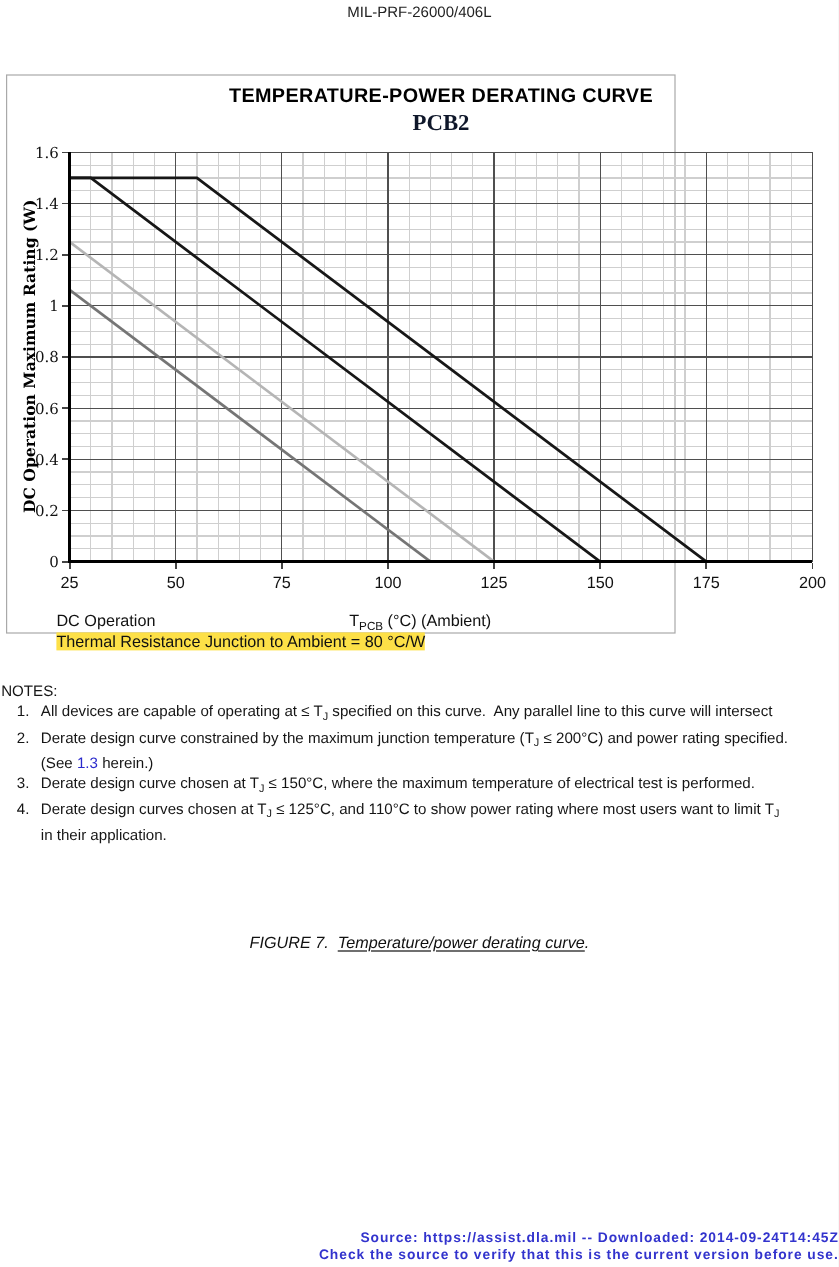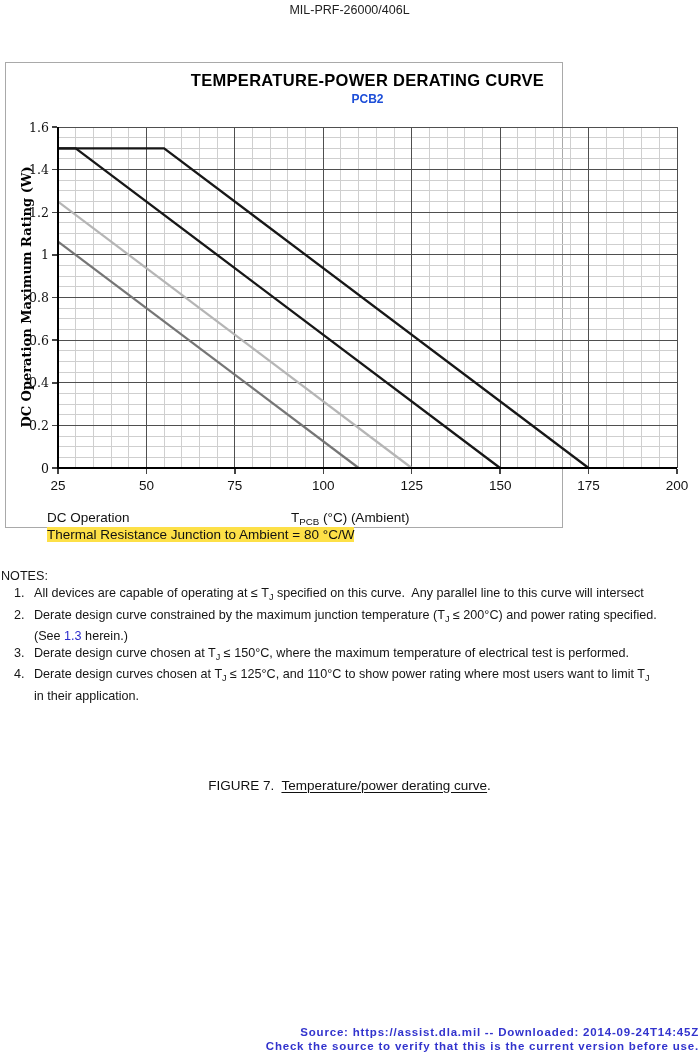--- a/index.html
+++ b/index.html
@@ -14,40 +14,40 @@
   .chart-box{
     position:absolute;left:5px;top:62px;width:558px;height:466px;
     border:1px solid #a9a9a9;box-sizing:border-box;background:#fff;
   }
   .chart-title{
     position:absolute;top:8px;left:52px;width:619px;text-align:center;
     font-size:16.5px;font-weight:bold;letter-spacing:0.3px;color:#000;
   }
   .chart-subtitle{
     position:absolute;top:29px;left:52px;width:619px;text-align:center;
-    font-size:12px;font-weight:bold;color:#1d4ed8;
+    font-size:19px;font-weight:bold;color:#0f172a;font-family:Liberation Serif, serif;
   }
   .y-axis-title{
     position:absolute;top:234px;left:20px;white-space:nowrap;
     transform:translate(-50%,-50%) rotate(-90deg);
     font-family:"DejaVu Serif",serif;font-weight:bold;font-size:13px;color:#000;
   }
   #chart-svg{position:absolute;left:0;top:0;}
   .x-caption-row{position:absolute;top:447px;left:0;width:690px;font-size:13.5px;color:#111;}
   .x-caption-left{position:absolute;left:41px;top:0;white-space:pre;}
   .x-axis-caption{position:absolute;left:285px;top:0;white-space:pre;}
   .thermal-note{position:absolute;top:464px;left:41px;font-size:13.5px;white-space:pre;background:#fde047;}
   .notes{position:absolute;left:1px;top:568px;width:697px;font-size:12.6px;line-height:17.3px;color:#151515;}
   .notes-label{white-space:pre;}
   .note-line{position:relative;padding-left:33px;white-space:pre;}
   .note-num{position:absolute;left:13px;top:0;}
   .sub{font-size:0.72em;vertical-align:-3px;}
   .link{color:#2a2acc;}
   .u{text-decoration:underline;text-underline-offset:2px;}
-  .figure-caption{position:absolute;top:778px;left:0;width:100%;text-align:center;font-size:13.5px;white-space:pre;color:#111;}
+  .figure-caption{position:absolute;top:778px;left:0;width:100%;text-align:center;font-size:13.5px;white-space:pre;color:#111;font-style:italic;}
   .page-number{position:absolute;top:922px;left:0;width:100%;text-align:center;font-size:13px;color:#222;}
   .doc-footer{
     position:absolute;top:1026px;left:0;width:100%;text-align:right;
     font-size:11.5px;font-weight:bold;letter-spacing:0.8px;line-height:13.5px;color:#3233cd;
   }
 </style>
 </head>
 <body>
 
 <div class="page">

